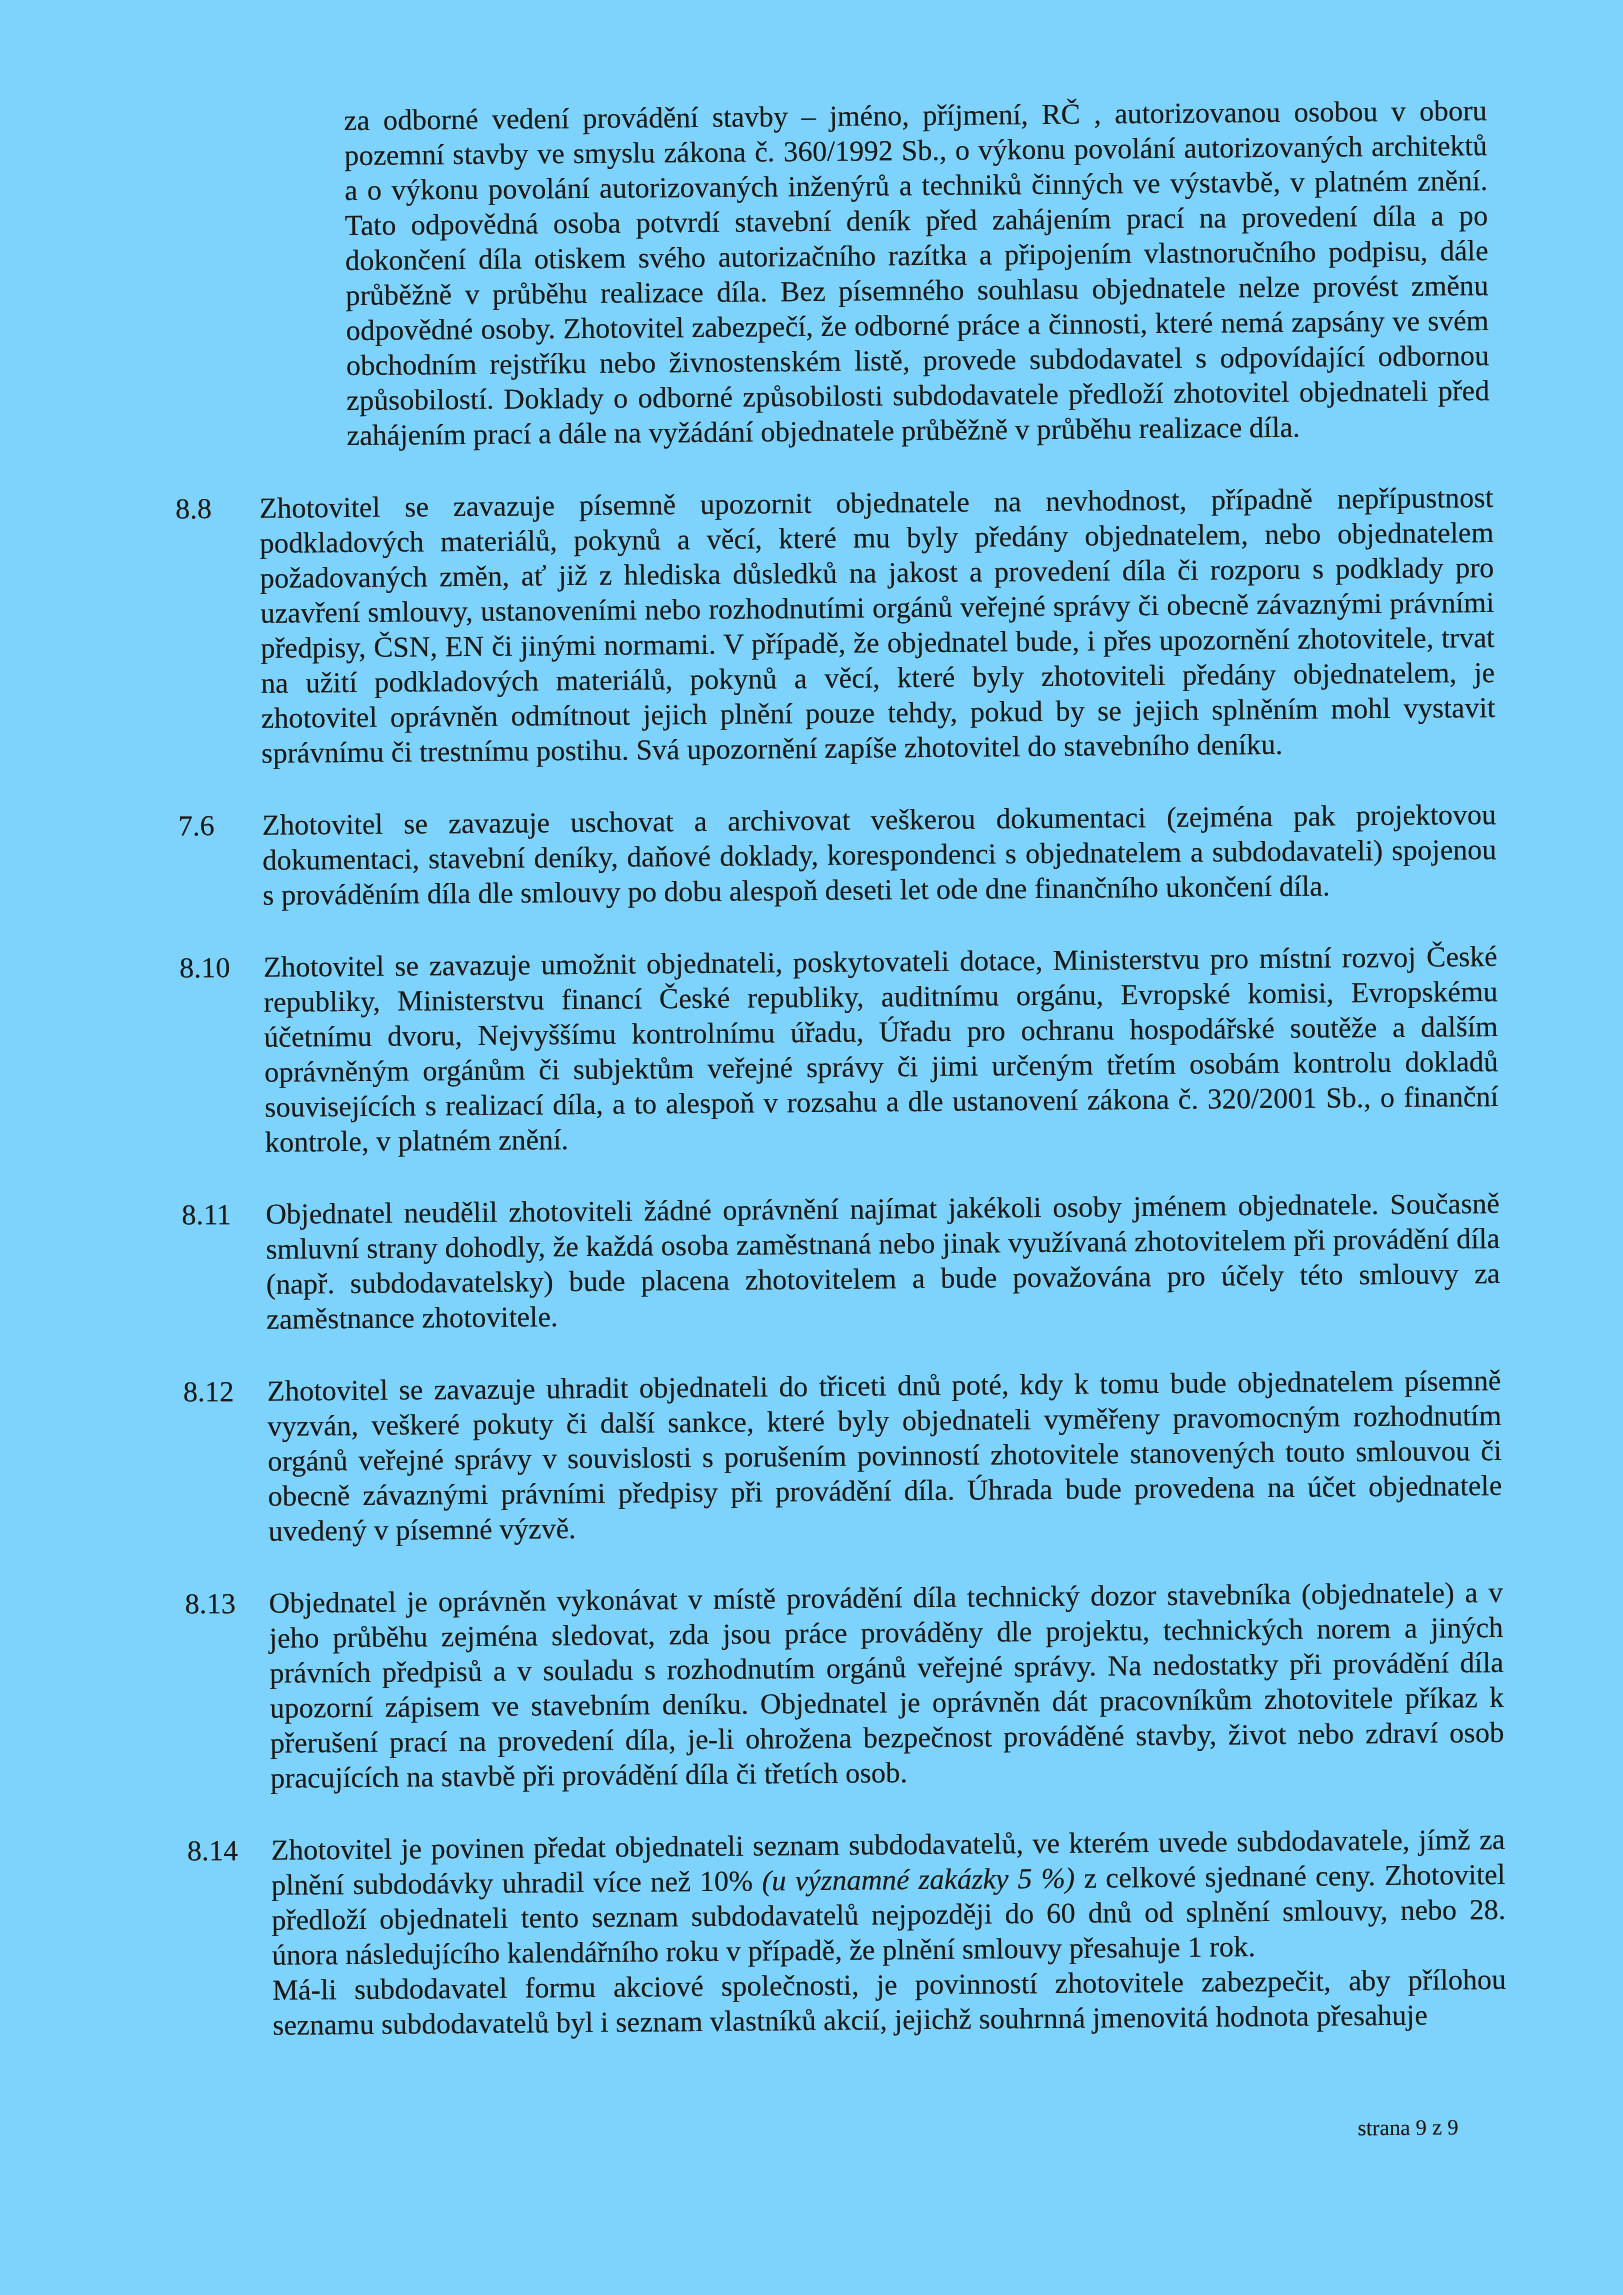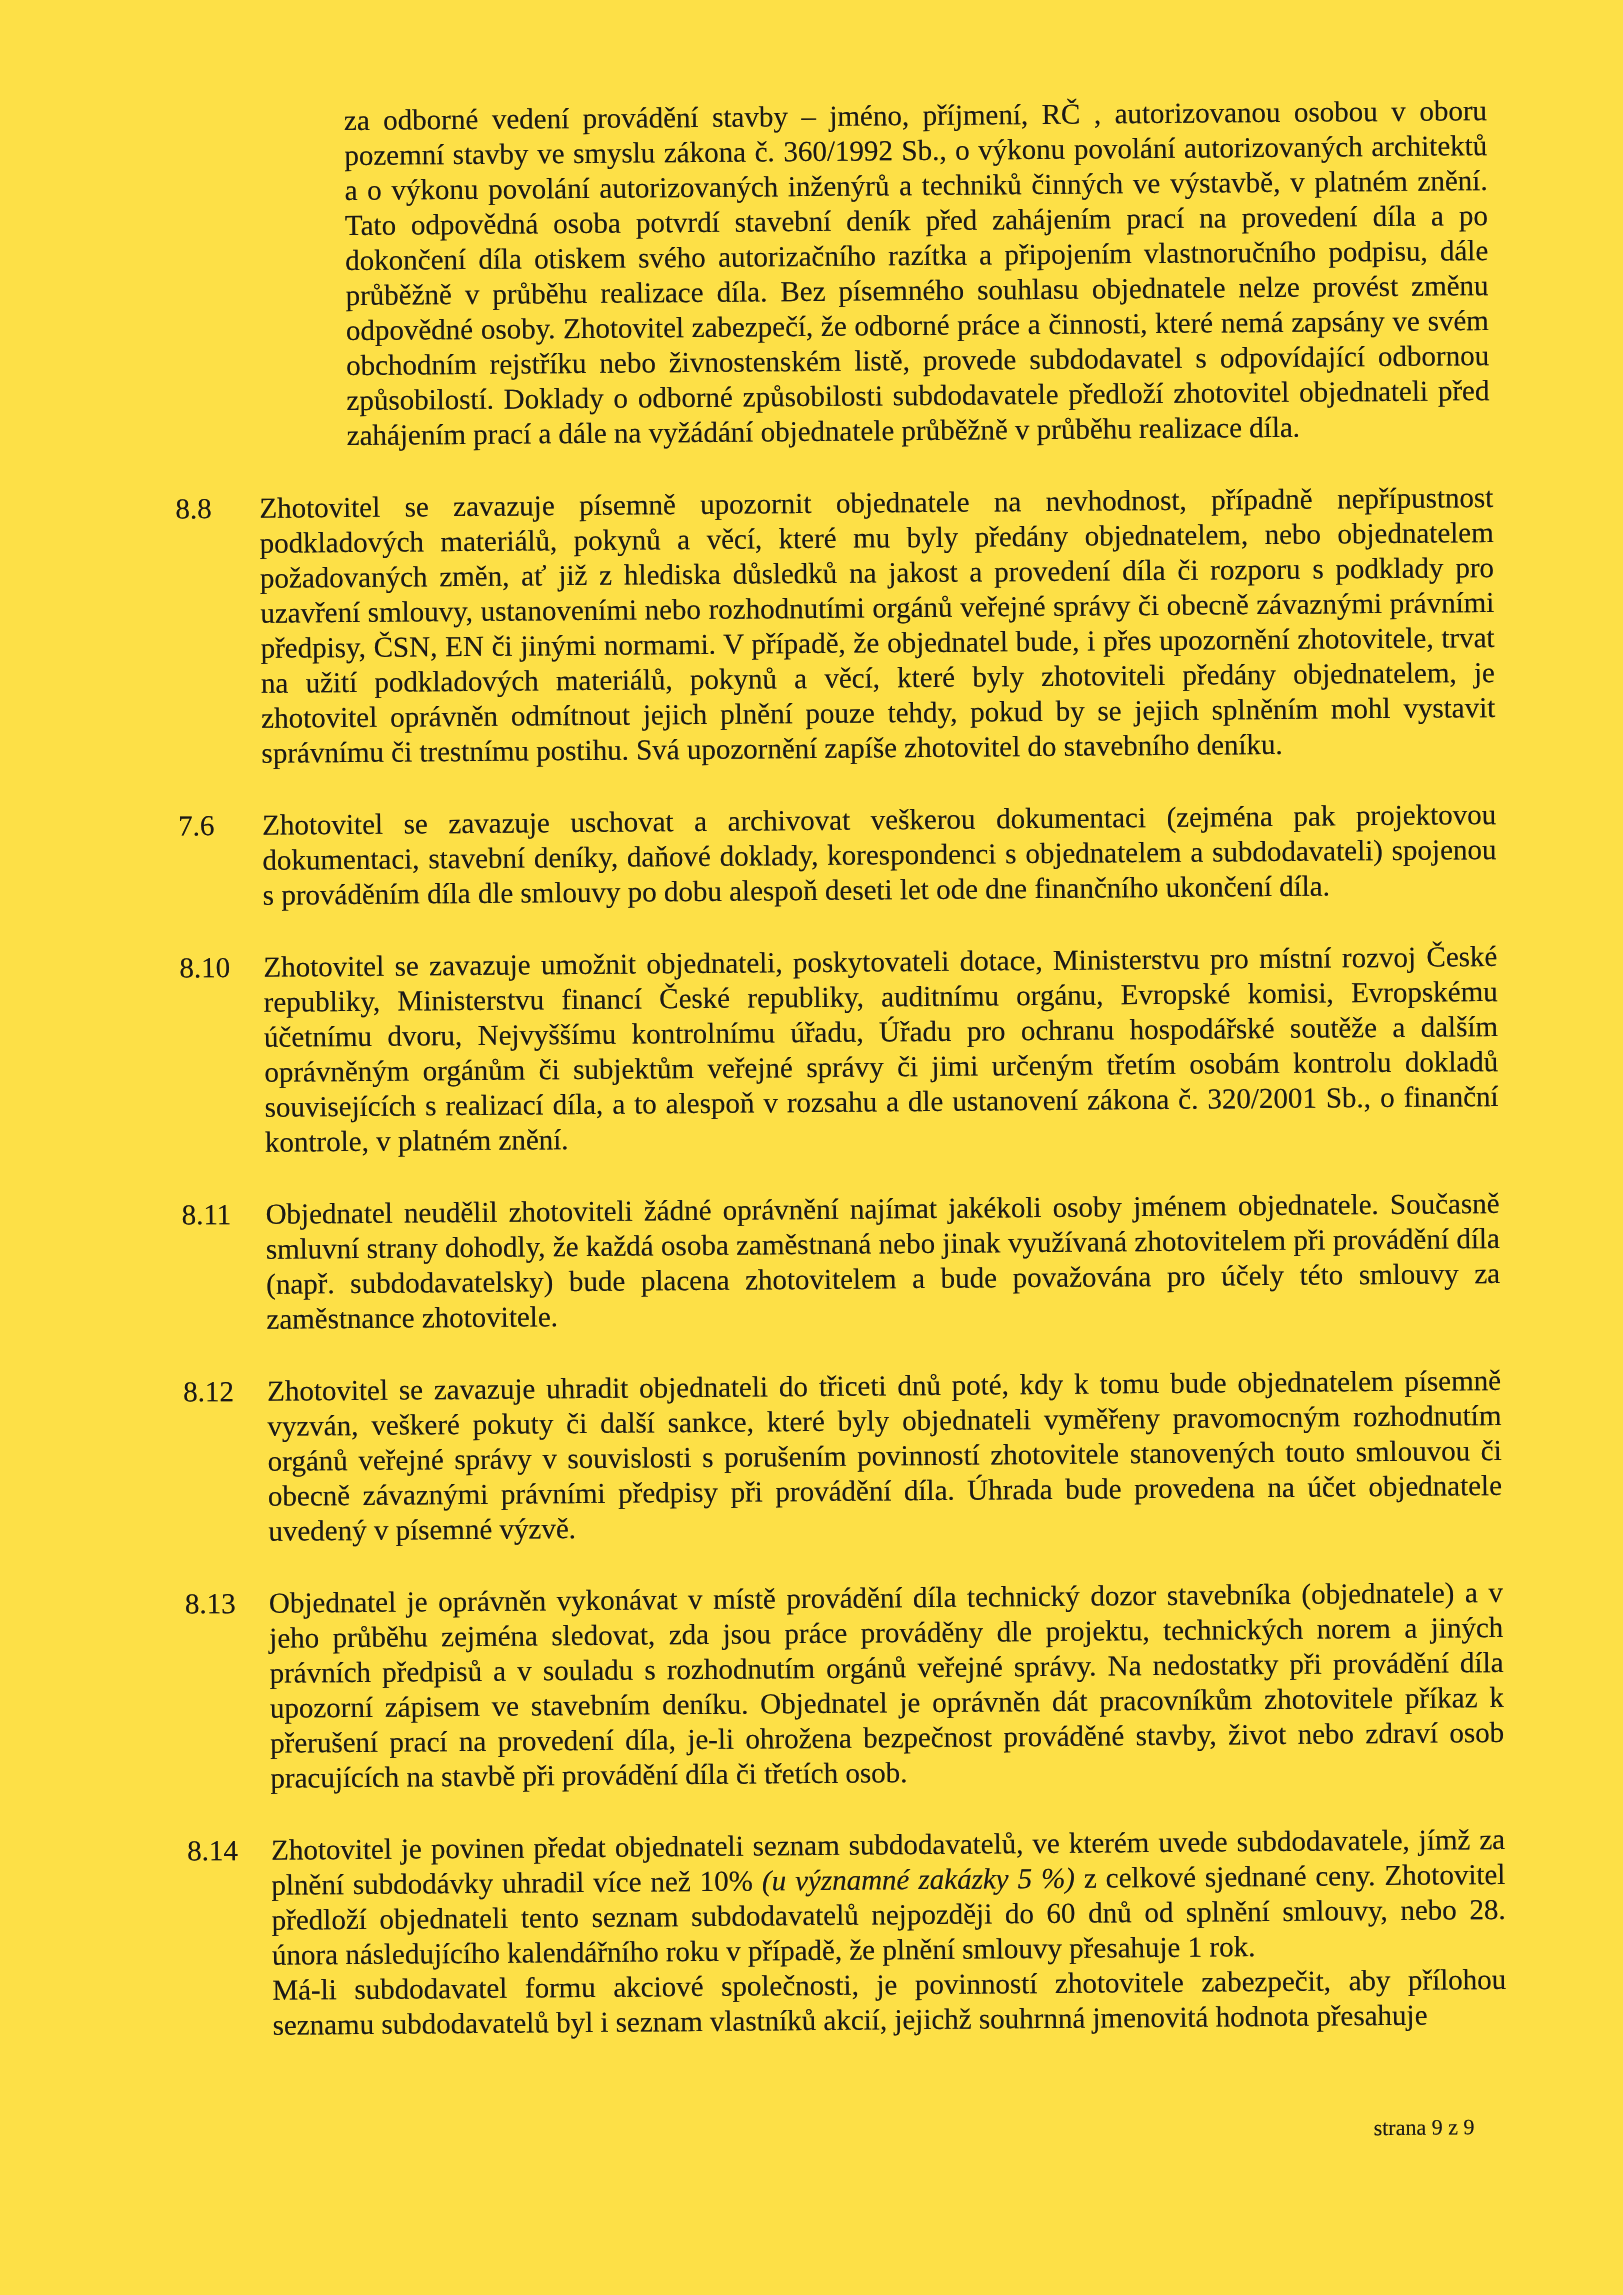--- a/index.html
+++ b/index.html
@@ -5,21 +5,21 @@
 <style>
   html, body {
     margin: 0;
     padding: 0;
     background: #f2f1ee;
   }
   .page {
     position: relative;
     width: 1623px;
     height: 2295px;
-    background: #fde047;
+    background: #7dd3fc;
     overflow: hidden;
     font-family: "Liberation Serif", "DejaVu Serif", serif;
     color: #1c1a17;
   }
   
   .scan {
     position: absolute;
     left: 0;
     top: 0;
     width: 1623px;
@@ -56,21 +56,20 @@
   .it {
     font-style: italic;
   }
   .footer {
     position: absolute;
     left: 1349px;
     top: 2120px;
     font-size: 22px;
     line-height: 26px;
     text-shadow: 0 0 0.3px rgba(25, 22, 18, 0.5);
-    margin-left: 16px;
   }
 </style>
 </head>
 <body>
 
 <div class="page">
   <div class="scan">
     <p class="intro">za odborné vedení provádění stavby – jméno, příjmení, RČ , autorizovanou osobou v oboru pozemní stavby ve smyslu zákona č. 360/1992 Sb., o výkonu povolání autorizovaných architektů a o výkonu povolání autorizovaných inženýrů a techniků činných ve výstavbě, v platném znění. Tato odpovědná osoba potvrdí stavební deník před zahájením prací na provedení díla a po dokončení díla otiskem svého autorizačního razítka a připojením vlastnoručního podpisu, dále průběžně v průběhu realizace díla. Bez písemného souhlasu objednatele nelze provést změnu odpovědné osoby. Zhotovitel zabezpečí, že odborné práce a činnosti, které nemá zapsány ve svém obchodním rejstříku nebo živnostenském listě, provede subdodavatel s odpovídající odbornou způsobilostí. Doklady o odborné způsobilosti subdodavatele předloží zhotovitel objednateli před zahájením prací a dále na vyžádání objednatele průběžně v průběhu realizace díla.</p>
 
     <div>

